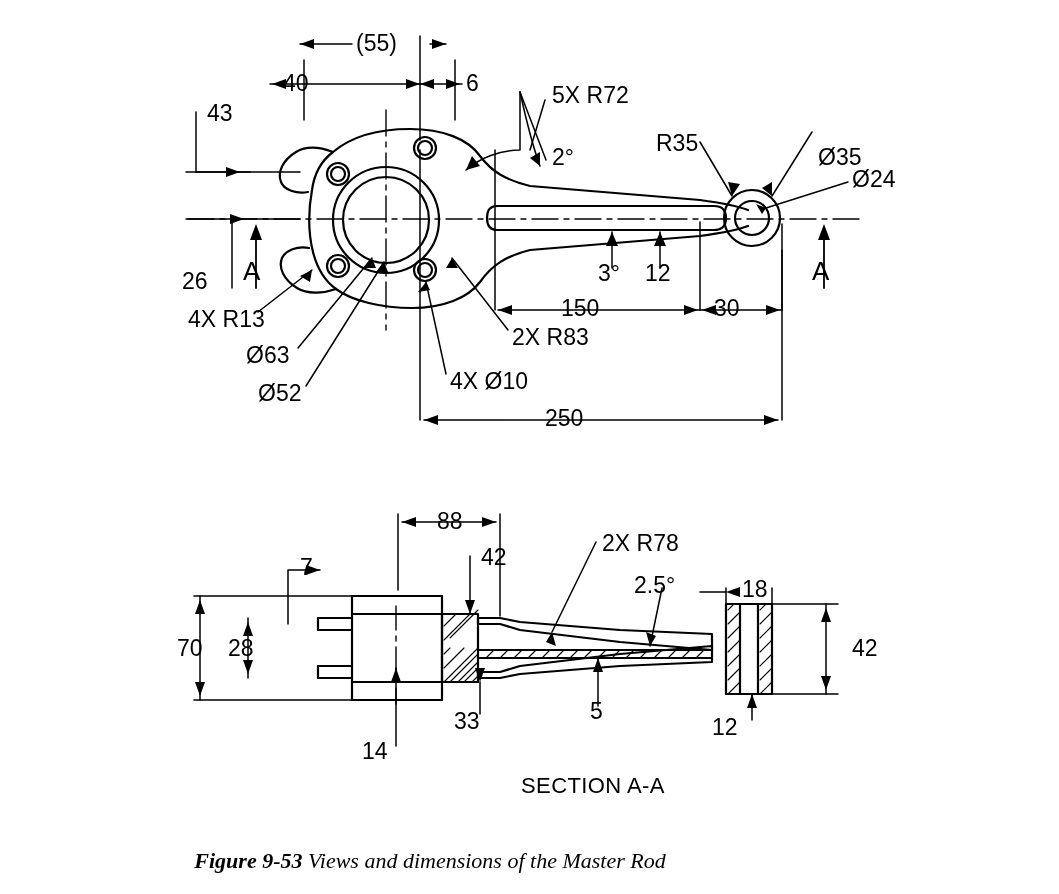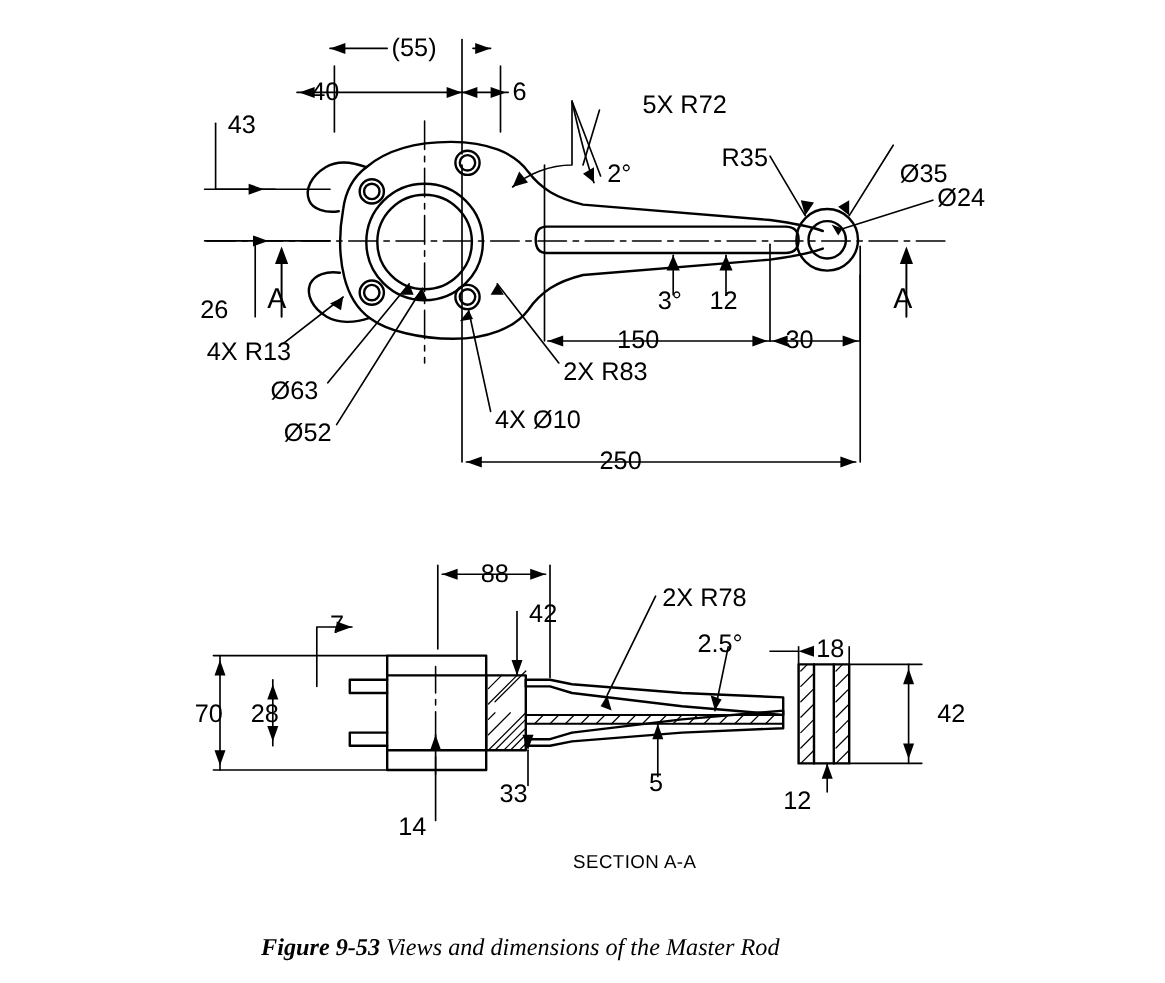--- a/index.html
+++ b/index.html
@@ -1,22 +1,22 @@
 <!DOCTYPE html>
 <html><head>
 <meta charset="utf-8">
 <style>
   html,body{margin:0;padding:0;background:#ffffff;}
   body{width:1059px;height:894px;position:relative;font-family:"Liberation Sans",sans-serif;color:#000;overflow:hidden;}
   #sheet{position:absolute;inset:0;}
   svg{position:absolute;left:0;top:0;width:1059px;height:894px;}
   .lbl{position:absolute;font-family:"Liberation Sans",sans-serif;font-size:23px;color:#000;white-space:nowrap;line-height:1;}
   .lbl.big{font-size:26px;}
-  .lbl.sec{font-size:17px;letter-spacing:.4px;}
-  .cap{position:absolute;left:0;width:860px;text-align:center;font-family:"Liberation Serif",serif;font-size:22px;margin-left:43px;}
+  .lbl.sec{font-size:22px;letter-spacing:.4px;}
+  .cap{position:absolute;left:0;width:860px;text-align:center;font-family:"Liberation Serif",serif;font-size:22px;}
   .cap b{font-weight:bold;}
   .cap i{font-style:italic;}
 </style>
 </head>
 <body>
 
 <div id="sheet">
 
 <svg viewBox="0 0 1059 894">
   <g fill="none" stroke="#000" stroke-width="2.2" stroke-linecap="round" stroke-linejoin="round">
@@ -274,21 +274,21 @@
       <polygon points="552,632 556,646 546,642"></polygon>
     </g>
   </g>
 </svg>
 
 <div class="lbl" style="left:356px;top:32px;">(55)</div>
 <div class="lbl" style="left:283px;top:72px;">40</div>
 <div class="lbl" style="left:466px;top:72px;">6</div>
 <div class="lbl" style="left:207px;top:102px;">43</div>
 <div class="lbl" style="left:182px;top:270px;">26</div>
-<div class="lbl" style="left:552px;top:84px;margin-left:32px;">5X R72</div>
+<div class="lbl" style="left:552px;top:84px;">5X R72</div>
 <div class="lbl" style="left:552px;top:146px;">2°</div>
 <div class="lbl" style="left:656px;top:132px;">R35</div>
 <div class="lbl" style="left:818px;top:118px;margin-top:28px;">Ø35</div>
 <div class="lbl" style="left:852px;top:168px;">Ø24</div>
 <div class="lbl" style="left:598px;top:262px;">3°</div>
 <div class="lbl" style="left:645px;top:262px;">12</div>
 <div class="lbl" style="left:561px;top:297px;">150</div>
 <div class="lbl" style="left:714px;top:297px;">30</div>
 <div class="lbl" style="left:545px;top:407px;">250</div>
 <div class="lbl" style="left:188px;top:308px;">4X R13</div>

